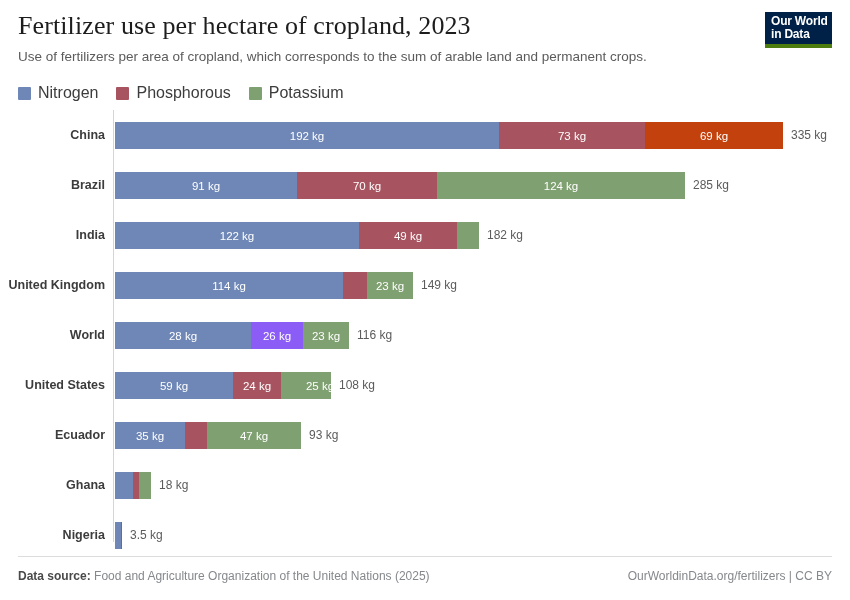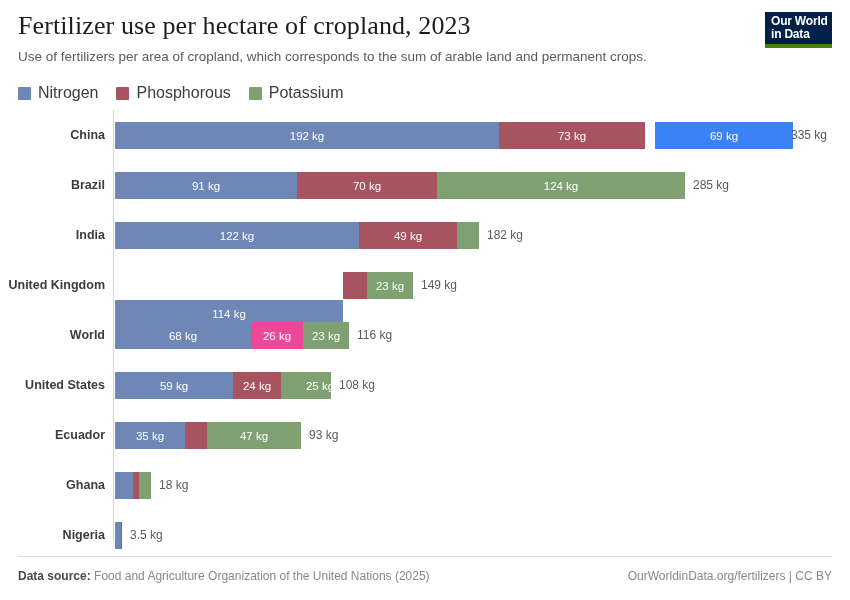--- a/index.html
+++ b/index.html
@@ -218,21 +218,21 @@
   <div id="rows">
       <div class="row" style="top: 0px; padding-left: 7px;">
         <div class="row-label">China</div>
         <div class="bar">
           <div class="seg" style="width: 384px; background: rgb(110, 135, 182);">
             <span class="seg-label">192 kg</span>
           </div>
           <div class="seg" style="width: 146px; background: rgb(168, 84, 96);">
             <span class="seg-label">73 kg</span>
           </div>
-          <div class="seg" style="width: 138px; background: #3b82f6; margin-left: 10px;">
+          <div class="seg" style="width: 138px; background: #c2410c;">
             <span class="seg-label">69 kg</span>
           </div>
         </div>
         <div class="total-label" style="left: 791px;">335 kg</div>
       </div>
       <div class="row" style="top: 50px;">
         <div class="row-label">Brazil</div>
         <div class="bar">
           <div class="seg" style="width: 182px; background: rgb(110, 135, 182);">
             <span class="seg-label">91 kg</span>
@@ -255,37 +255,37 @@
           <div class="seg" style="width: 98px; background: rgb(168, 84, 96);">
             <span class="seg-label">49 kg</span>
           </div>
           <div class="seg" style="width: 22px; background: rgb(127, 160, 112);"></div>
         </div>
         <div class="total-label" style="left: 487px;">182 kg</div>
       </div>
       <div class="row" style="top: 150px;">
         <div class="row-label">United Kingdom</div>
         <div class="bar">
-          <div class="seg" style="width: 228px; background: rgb(110, 135, 182); margin-top: 28px;">
+          <div class="seg" style="width: 228px; background: rgb(110, 135, 182);">
             <span class="seg-label">114 kg</span>
           </div>
           <div class="seg" style="width: 24px; background: rgb(168, 84, 96);"></div>
           <div class="seg" style="width: 46px; background: rgb(127, 160, 112);">
             <span class="seg-label">23 kg</span>
           </div>
         </div>
         <div class="total-label" style="left: 421px;">149 kg</div>
       </div>
       <div class="row" style="top: 200px;">
         <div class="row-label">World</div>
         <div class="bar">
           <div class="seg" style="width: 136px; background: rgb(110, 135, 182);">
-            <span class="seg-label">68 kg</span>
-          </div>
-          <div class="seg" style="width: 52px; background: #ec4899;">
+            <span class="seg-label">28 kg</span>
+          </div>
+          <div class="seg" style="width: 52px; background: #8b5cf6;">
             <span class="seg-label">26 kg</span>
           </div>
           <div class="seg" style="width: 46px; background: rgb(127, 160, 112);">
             <span class="seg-label">23 kg</span>
           </div>
         </div>
         <div class="total-label" style="left: 357px;">116 kg</div>
       </div>
       <div class="row" style="top: 250px;">
         <div class="row-label">United States</div>

